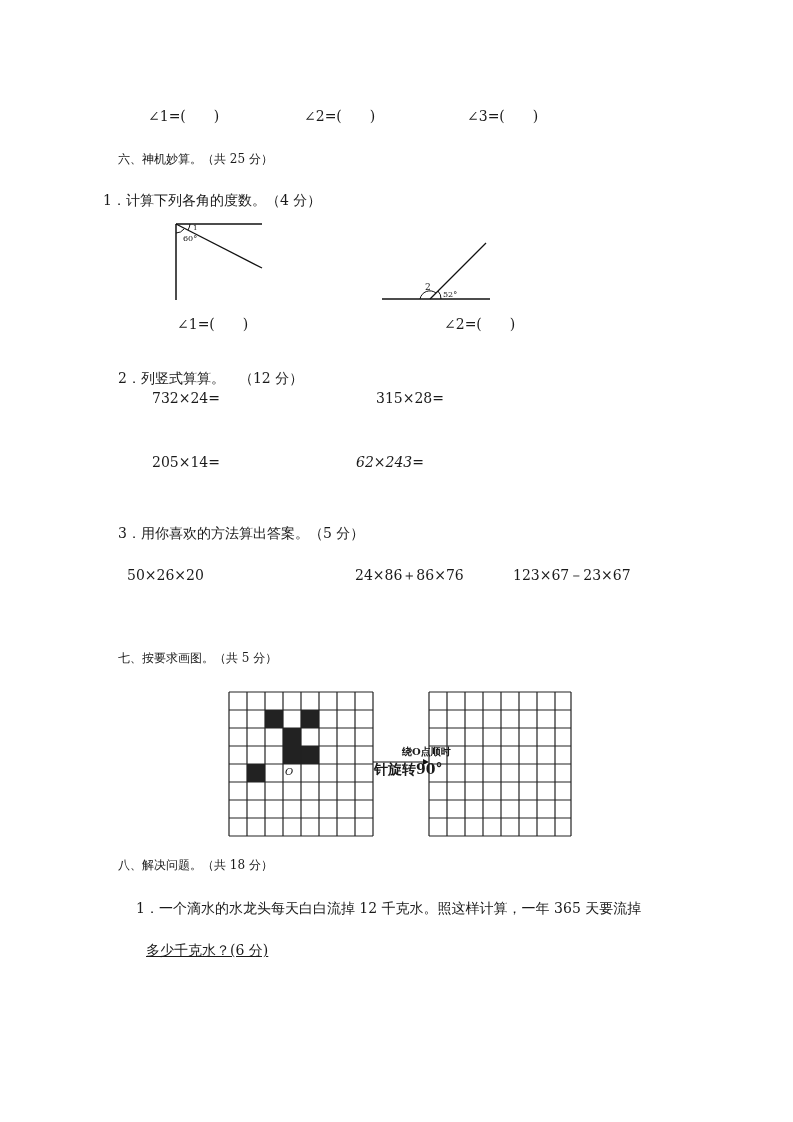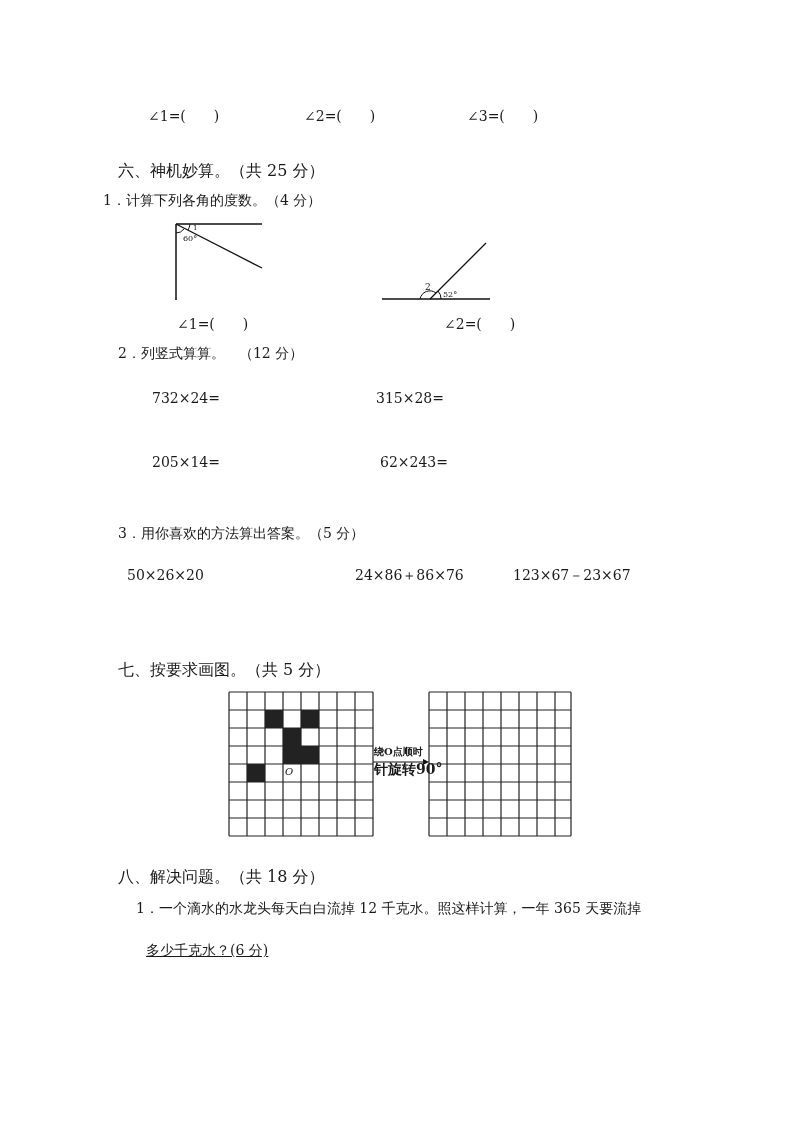--- a/index.html
+++ b/index.html
@@ -3,21 +3,21 @@
   <meta charset="utf-8">
   <style>
     html, body { margin: 0; padding: 0; background: #ffffff; }
     body {
       width: 793px; height: 1122px; position: relative; overflow: hidden;
       font-family: "DejaVu Serif", "Liberation Serif", serif;
       color: #1a1a1a;
     }
     .abs { position: absolute; white-space: nowrap; }
     .txt { font-size: 14px; line-height: 18px; }
-    .heading { font-size: 16px; line-height: 18px; margin-top: 12px; }
+    .heading { font-size: 12px; line-height: 18px; }
     svg { position: absolute; overflow: visible; }
   </style>
 </head>
 <body>
 
 <div class="abs txt" style="left:148px; top:107px;">∠1=(　　)</div>
 <div class="abs txt" style="left:304px; top:107px;">∠2=(　　)</div>
 <div class="abs txt" style="left:467px; top:107px;">∠3=(　　)</div>
 
 <div class="abs heading" style="left:118px; top:150px;">六、神机妙算。（共 25 分）</div>
@@ -38,25 +38,25 @@
   <line x1="50" y1="59" x2="106" y2="3" stroke="#111" stroke-width="1.3"></line>
   <path d="M 40 59 A 10 10 0 0 1 56 53" fill="none" stroke="#111" stroke-width="1"></path>
   <path d="M 58 51 A 11 11 0 0 1 61 59" fill="none" stroke="#111" stroke-width="1"></path>
   <text x="45" y="50" font-size="9" font-family="DejaVu Serif, serif" fill="#111">2</text>
   <text x="63" y="57" font-size="8" font-family="DejaVu Serif, serif" fill="#111">52°</text>
 </svg>
 
 <div class="abs txt" style="left:177px; top:315px;">∠1=(　　)</div>
 <div class="abs txt" style="left:444px; top:315px;">∠2=(　　)</div>
 
-<div class="abs txt" style="left:118px; top:344px;">2．列竖式算算。　（12 分）</div>
+<div class="abs txt" style="left:118px; top:369px;">2．列竖式算算。　（12 分）</div>
 <div class="abs txt" style="left:152px; top:389px;">732×24=</div>
 <div class="abs txt" style="left:376px; top:389px;">315×28=</div>
 <div class="abs txt" style="left:152px; top:453px;">205×14=</div>
-<div class="abs txt" style="left:380px; top:453px;">62×243=</div>
+<div class="abs txt" style="left:356px; top:453px;font-style:italic;">62×243=</div>
 
 <div class="abs txt" style="left:118px; top:524px;">3．用你喜欢的方法算出答案。（5 分）</div>
 <div class="abs txt" style="left:127px; top:566px;">50×26×20</div>
 <div class="abs txt" style="left:312px; top:566px;margin-left:43px;">24×86＋86×76</div>
 <div class="abs txt" style="left:513px; top:566px;">123×67－23×67</div>
 
 <div class="abs heading" style="left:118px; top:649px;">七、按要求画图。（共 5 分）</div>
 
 <svg style="left:229px; top:692px;" width="146" height="146">
   <g>
@@ -83,21 +83,21 @@
       <line x1="0" y1="54" x2="144" y2="54"></line>
     <line x1="0" y1="72" x2="144" y2="72"></line>
       <line x1="0" y1="90" x2="144" y2="90"></line>
     <line x1="0" y1="108" x2="144" y2="108"></line>
       <line x1="0" y1="126" x2="144" y2="126"></line>
     <line x1="0" y1="144" x2="144" y2="144"></line>
   </g>
   <text x="56" y="83" font-size="10" font-style="italic" font-family="DejaVu Serif, serif" fill="#111">O</text>
 </svg>
 
-<div class="abs" style="left:374px; top:746px; font-size:10px; line-height:12px; font-weight:bold;">绕O点顺时</div>
+<div class="abs" style="left:374px; top:746px; font-size:10px; line-height:12px; font-weight:bold;padding-left:28px;">绕O点顺时</div>
 <svg style="left:373px; top:758px;" width="56" height="8">
   <line x1="0" y1="4" x2="50" y2="4" stroke="#111" stroke-width="1"></line>
   <polygon points="50,1 56,4 50,7" fill="#111"></polygon>
 </svg>
 <div class="abs" style="left:374px; top:763px; font-size:14px; line-height:12px; font-weight:bold;">针旋转90°</div>
 
 <svg style="left:429px; top:692px;" width="146" height="146">
   <g stroke="#222" stroke-width="1.2">
     <line x1="0" y1="0" x2="0" y2="144"></line>
       <line x1="18" y1="0" x2="18" y2="144"></line>

